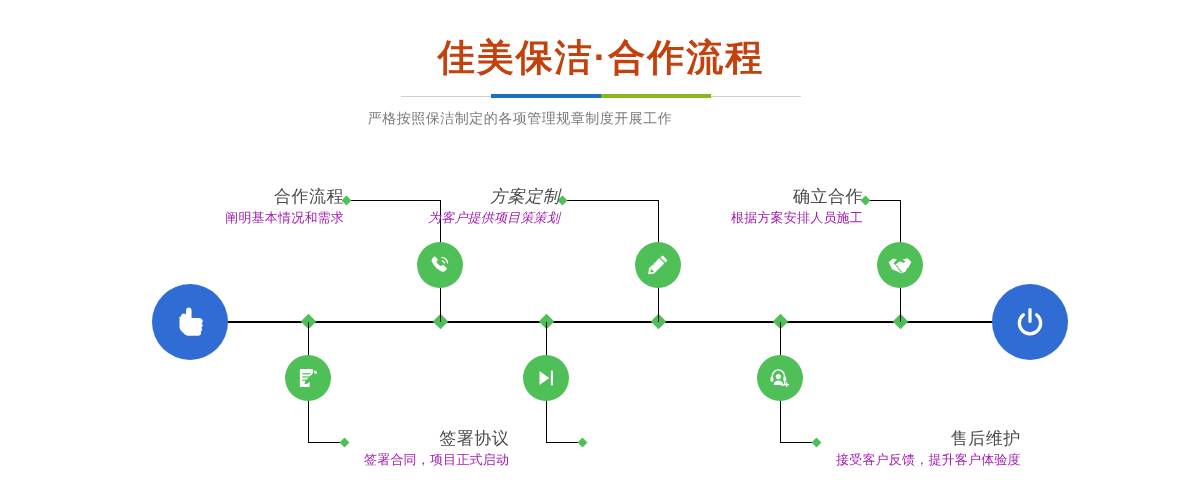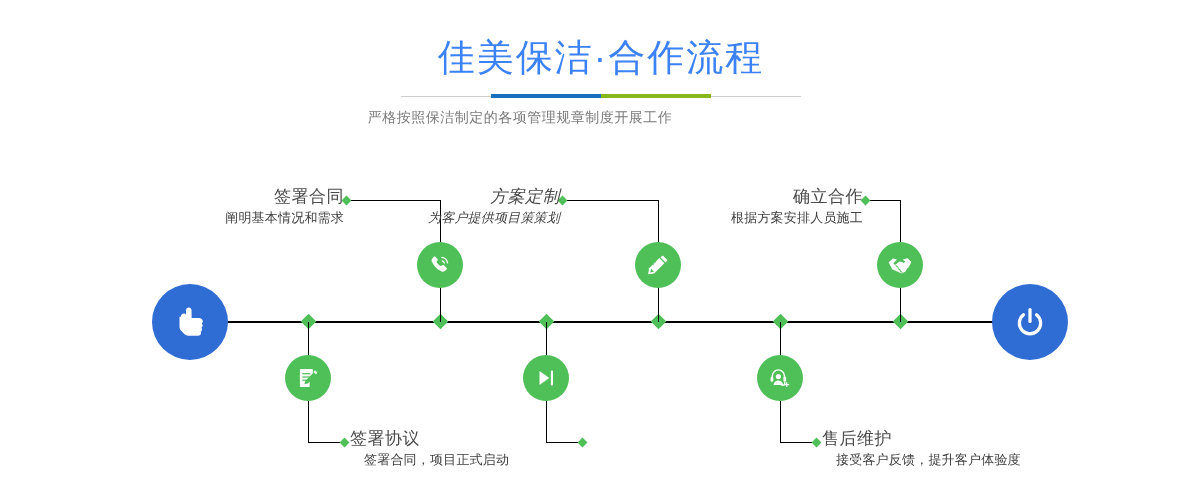--- a/index.html
+++ b/index.html
@@ -8,38 +8,38 @@
     background:#ffffff;
     font-family:"Liberation Sans","DejaVu Sans",sans-serif;
     overflow:hidden;
   }
   #root{position:relative;width:1202px;height:502px;}
 
   
   .header{position:absolute;left:0;top:0;width:1202px;text-align:center;}
   .title{
     position:absolute;left:0;top:36px;width:1202px;
-    font-size:37px;line-height:44px;color:#3b82f6;
-    letter-spacing:2px;font-weight:400;
+    font-size:37px;line-height:44px;color:#c2410c;
+    letter-spacing:2px;font-weight:700;
   }
   .divider{
     position:absolute;left:401px;top:94px;width:400px;height:4px;
   }
   .divider .rule{
     position:absolute;left:0;top:1.5px;width:400px;height:1px;background:#cfcfcf;
   }
   .divider .seg-blue{
     position:absolute;left:90px;top:0;width:110px;height:4px;background:#1a6fbe;
   }
   .divider .seg-green{
     position:absolute;left:200px;top:0;width:110px;height:4px;background:#86b81b;
   }
   .subtitle{
     position:absolute;left:0;top:107px;width:1040px;
-    font-size:14px;line-height:22px;color:#7a7a7a;letter-spacing:.5px;font-family:Liberation Mono, monospace;
+    font-size:14px;line-height:22px;color:#7a7a7a;letter-spacing:.5px;
   }
 
   
   .timeline{
     position:absolute;left:190px;top:321px;width:850px;height:2px;
     background:#000000;
   }
   .endpoint{
     position:absolute;border-radius:50%;
     background:#2f6cd4;
@@ -66,24 +66,24 @@
     z-index:3;
   }
   .node svg{display:block;}
 
   
   .lbl{position:absolute;white-space:nowrap;}
   .lbl .t{
     font-size:17px;line-height:22px;color:#4a4a4a;letter-spacing:.5px;
   }
   .lbl .d{
-    font-size:13px;line-height:20px;color:#404040;letter-spacing:.2px;
+    font-size:13px;line-height:20px;color:#a21caf;letter-spacing:.2px;
   }
   .lbl.above{text-align:right;}
-  .lbl.below{text-align:left;}
+  .lbl.below{text-align:right;}
   .lbl.below .d{padding-left:14px;}
 
   .tipdot{
     position:absolute;width:7px;height:7px;background:#4fbf57;
     transform:rotate(45deg);
   }
 </style>
 </head>
 <body>
 
@@ -131,21 +131,21 @@
   <div class="tipdot" style="left:343px;top:197px;"></div>
   <div class="node" style="left:417px;top:242px;">
     <span>
       <svg width="26" height="26" viewBox="0 0 32 32" aria-hidden="true">
         <path fill="#ffffff" d="M10.6 6.1c-.7-.7-1.8-.6-2.4.1L6.6 8c-1 1.1-1.2 2.7-.6 4.1 2.3 5.4 6.6 9.7 12 12 1.4.6 3 .4 4.1-.6l1.8-1.6c.7-.6.8-1.7.1-2.4l-3-3c-.6-.6-1.6-.7-2.3-.2l-1.9 1.3c-2.1-1.3-3.9-3.1-5.2-5.2l1.3-1.9c.5-.7.4-1.7-.2-2.3l-3-3z"></path>
         <path fill="none" stroke="#ffffff" stroke-width="1.7" stroke-linecap="round" d="M18.4 6.6a8.2 8.2 0 0 1 6.9 6.8M18.8 10.9a4.3 4.3 0 0 1 2.6 2.5"></path>
       </svg>
     </span>
   </div>
   <div class="lbl above" style="left:129px;top:186px;width:215px;">
-    <div class="t">签署合同</div>
+    <div class="t">合作流程</div>
     <div class="d">阐明基本情况和需求</div>
   </div>
 
   <div class="stem" style="left:308px;top:322px;height:34px;"></div>
   <div class="stem" style="left:308px;top:400px;height:42px;"></div>
   <div class="elbow" style="left:308px;top:442px;width:36px;"></div>
   <div class="tipdot" style="left:341px;top:439px;"></div>
   <div class="node" style="left:285px;top:355px;">
     <span>
       <svg width="26" height="26" viewBox="0 0 32 32" aria-hidden="true">

